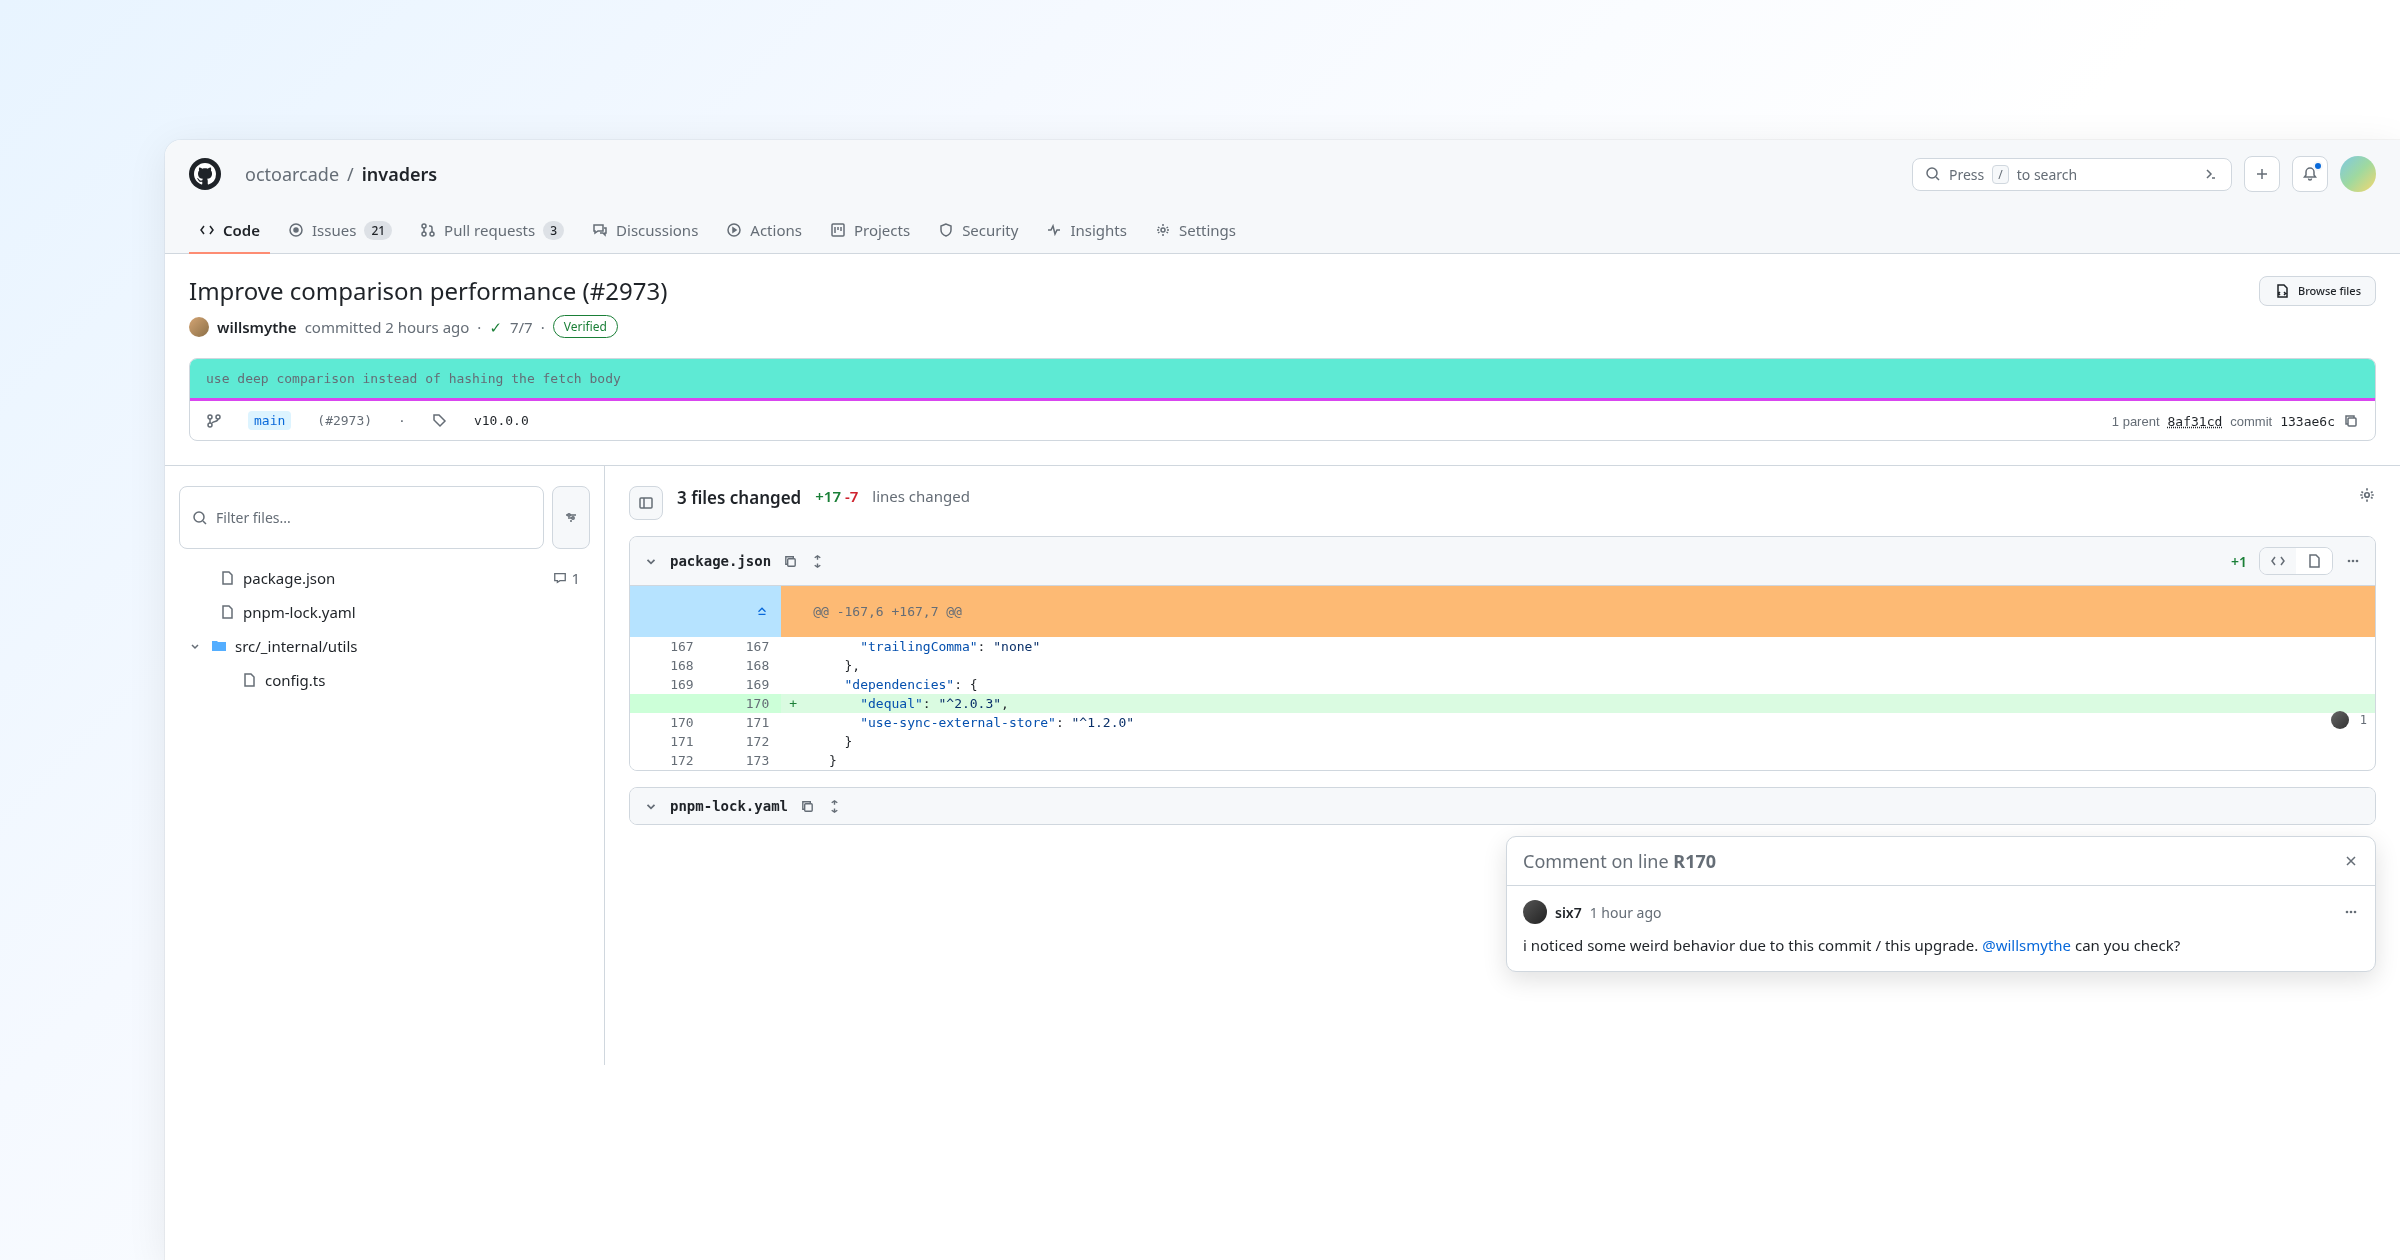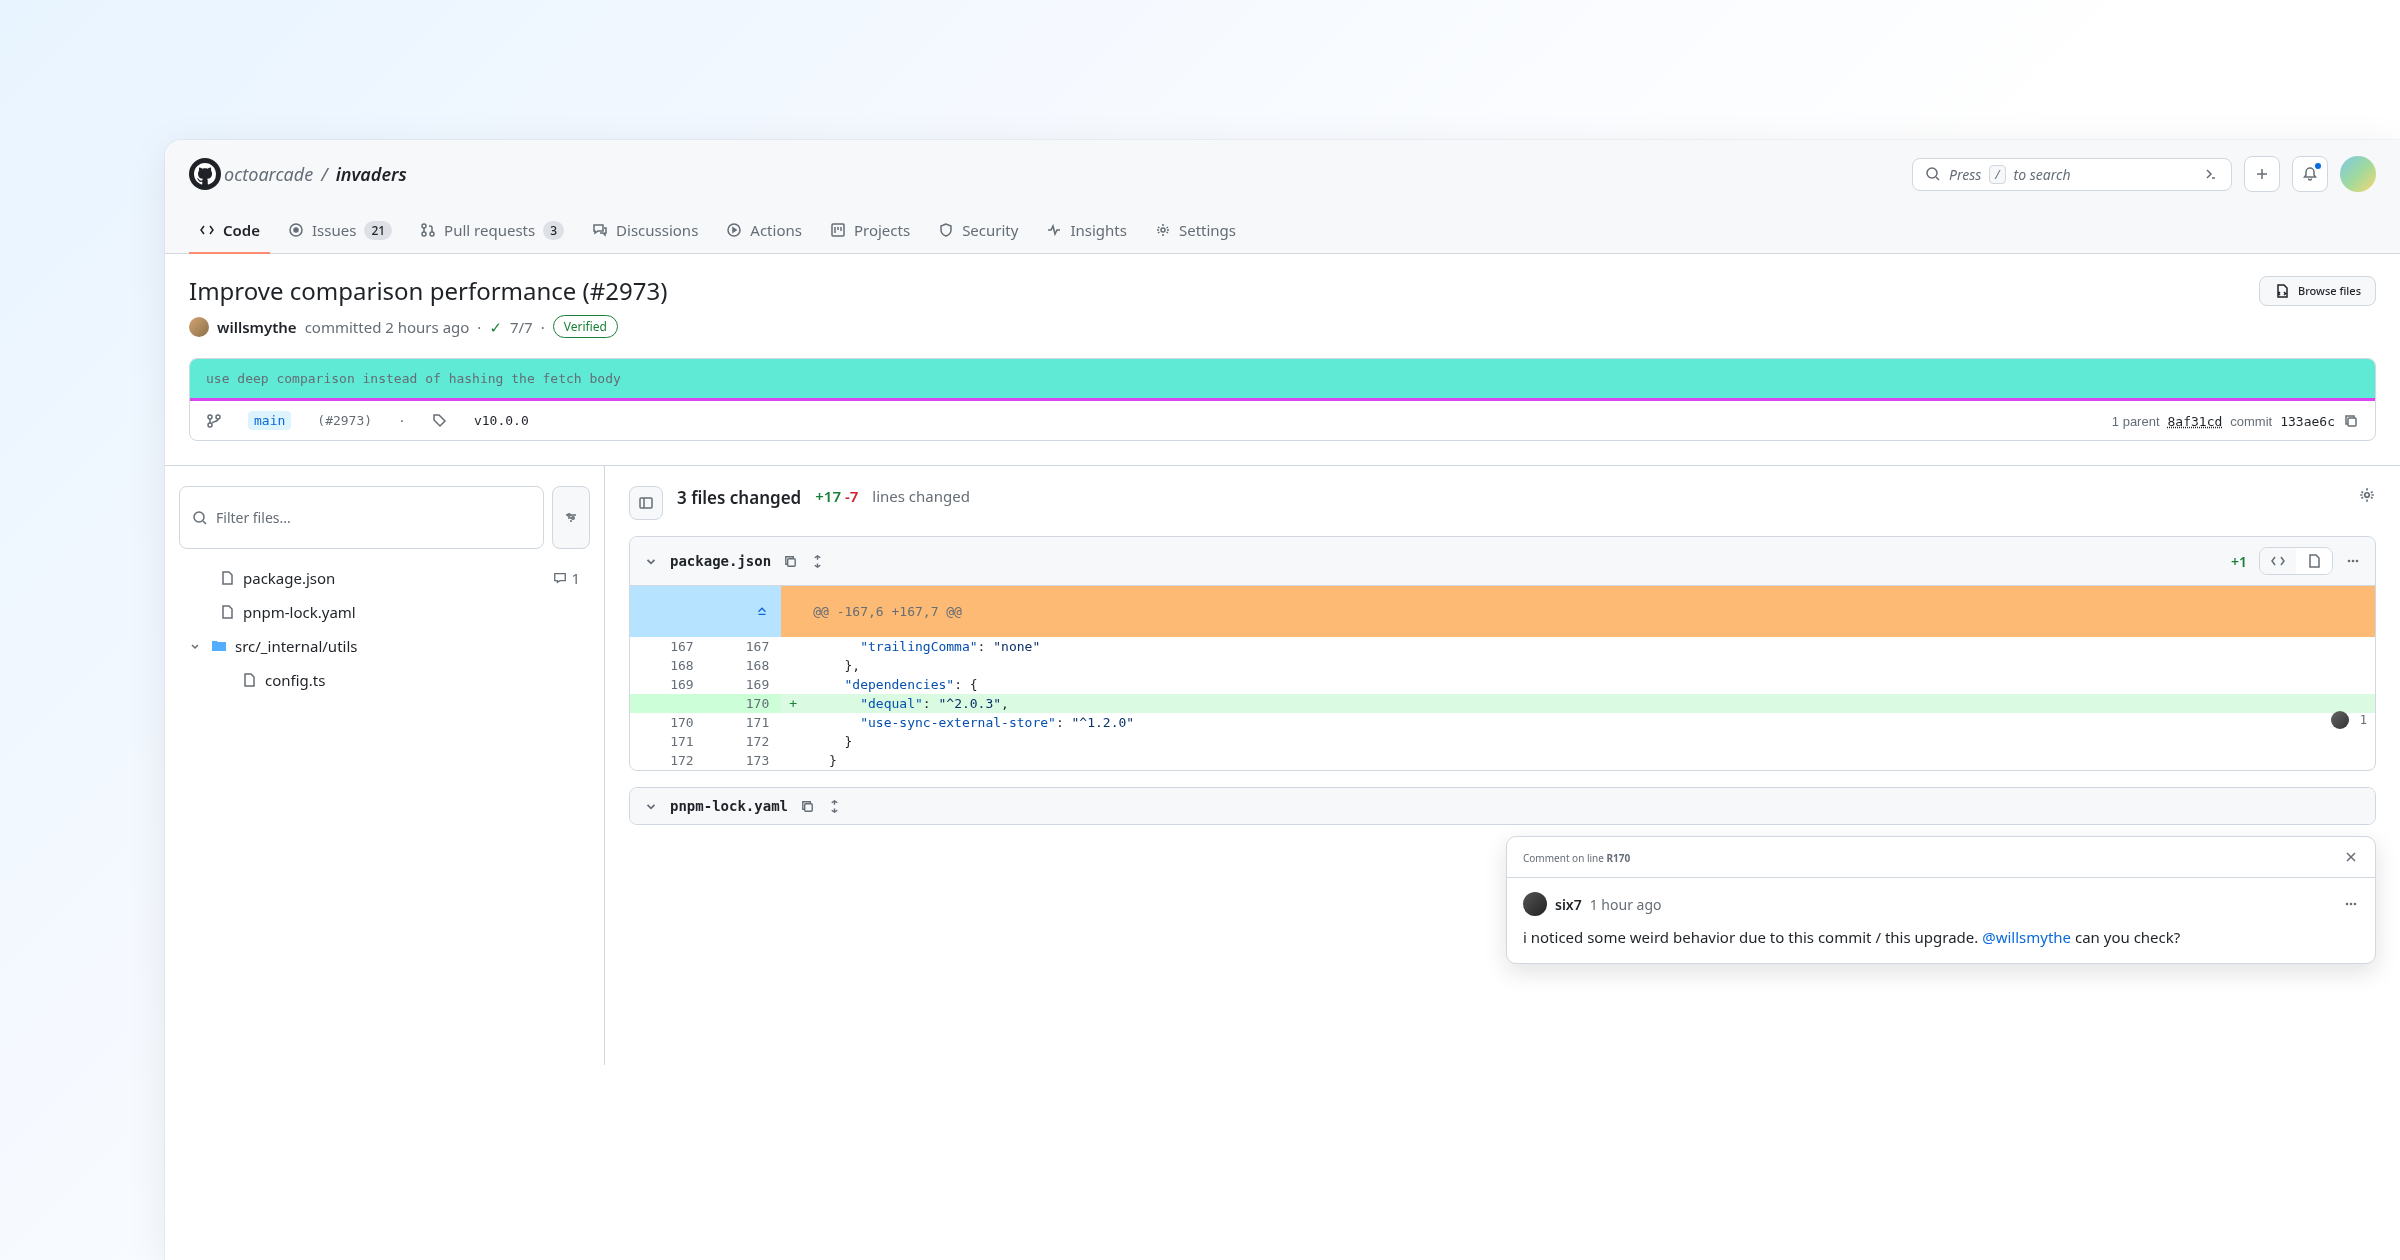--- a/index.html
+++ b/index.html
@@ -18,23 +18,22 @@
       bottom: 0;
       background: #fff;
       border-radius: 16px 0 0 0;
       box-shadow: 0 0 0 1px rgba(0,0,0,0.04), 0 8px 40px rgba(0,0,0,0.08);
       overflow: hidden;
     }
     .topbar {
       display: flex;
       align-items: center;
       padding: 16px 24px;
-      gap: 3px;
+      gap: 24px;
       background: #f6f8fa;
-      font-style: italic;
     }
     .github-logo {
       width: 32px; height: 32px;
       background: #1f2328;
       border-radius: 50%;
       display: flex; align-items: center; justify-content: center;
     }
     .github-logo svg { fill: #fff; }
     .breadcrumb { display: flex; align-items: center; gap: 8px; font-size: 18px; }
     .breadcrumb .sep { color: #656d76; }
@@ -214,23 +213,23 @@
     .comment-badge {
       position: absolute; right: 8px; display: flex; align-items: center; gap: 4px;
       font-size: 12px; color: #656d76;
     }
     .comment-popup {
       position: absolute; right: 24px; top: 370px; width: 870px;
       background: #fff; border: 1px solid #d0d7de; border-radius: 10px;
       box-shadow: 0 8px 24px rgba(0,0,0,0.12);
     }
     .comment-popup-header {
-      display: flex; align-items: flex-end; justify-content: space-between;
+      display: flex; align-items: center; justify-content: space-between;
       padding: 12px 16px; border-bottom: 1px solid #d0d7de;
-      color: #656d76; font-size: 10px;
+      color: #656d76; font-size: 18px;
     }
     .comment-body { padding: 14px 16px; }
     .comment-meta { display: flex; align-items: center; gap: 8px; margin-bottom: 10px; }
     .comment-meta .name { font-weight: 600; }
     .comment-meta .time { color: #656d76; }
     .comment-meta .menu { margin-left: auto; color: #656d76; cursor: pointer; }
     .comment-text { font-size: 15px; line-height: 1.5; }
     .mention { color: #0969da; }
     .avatar-24 { width: 24px; height: 24px; border-radius: 50%; background: linear-gradient(135deg,#555,#222); }
     svg { display: block; }

